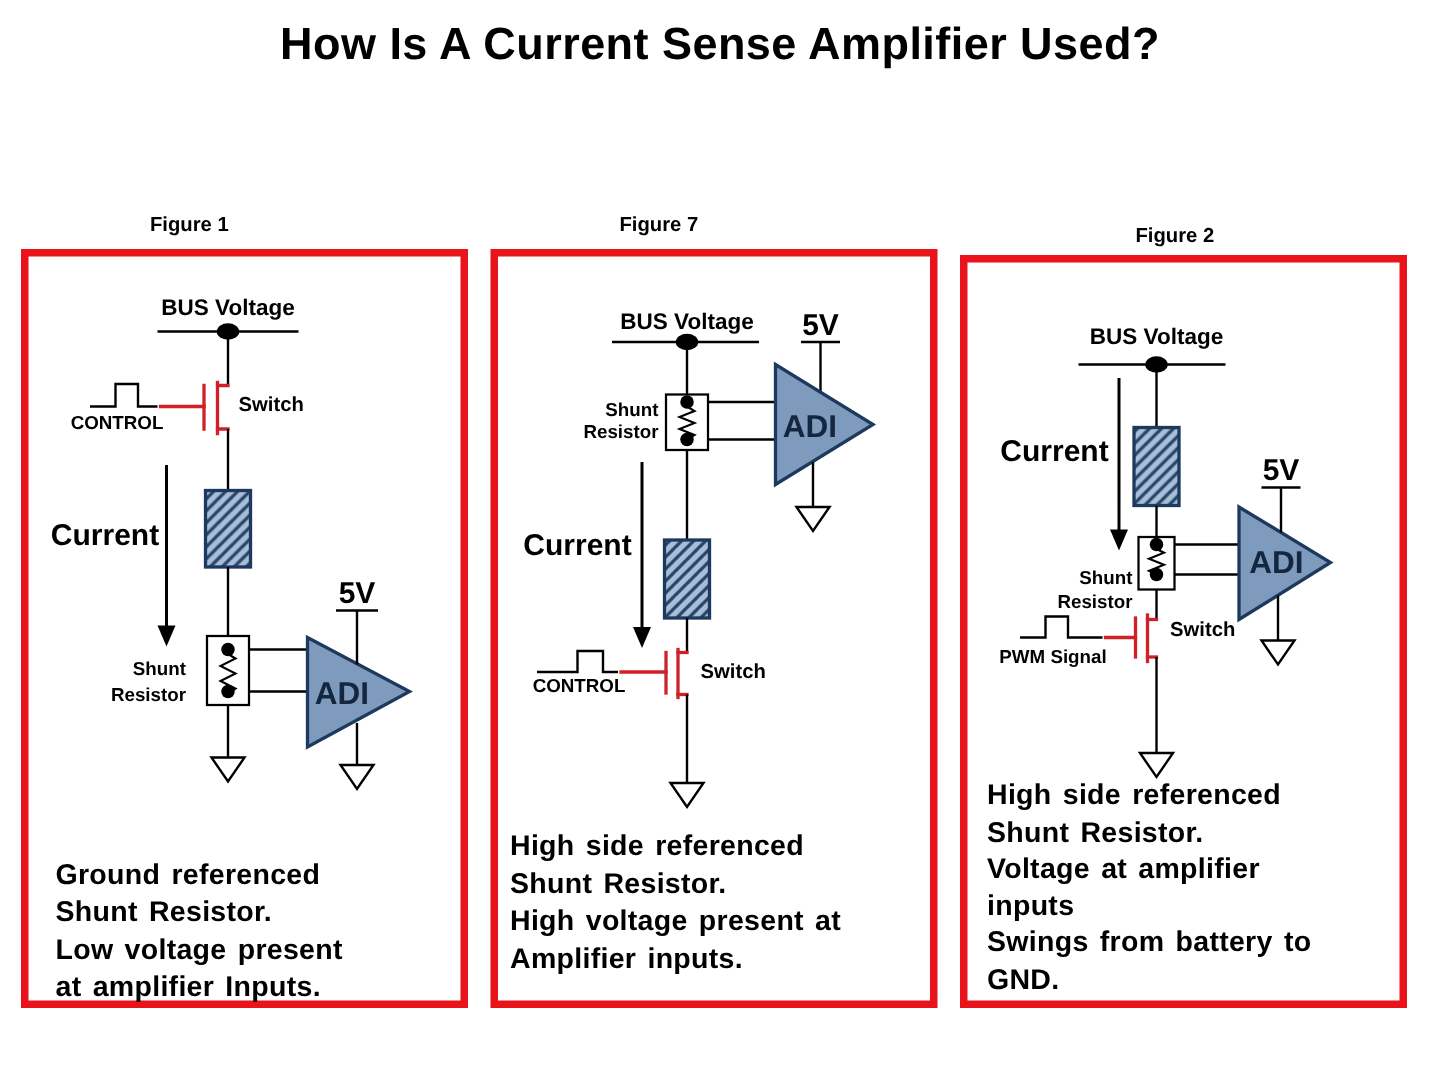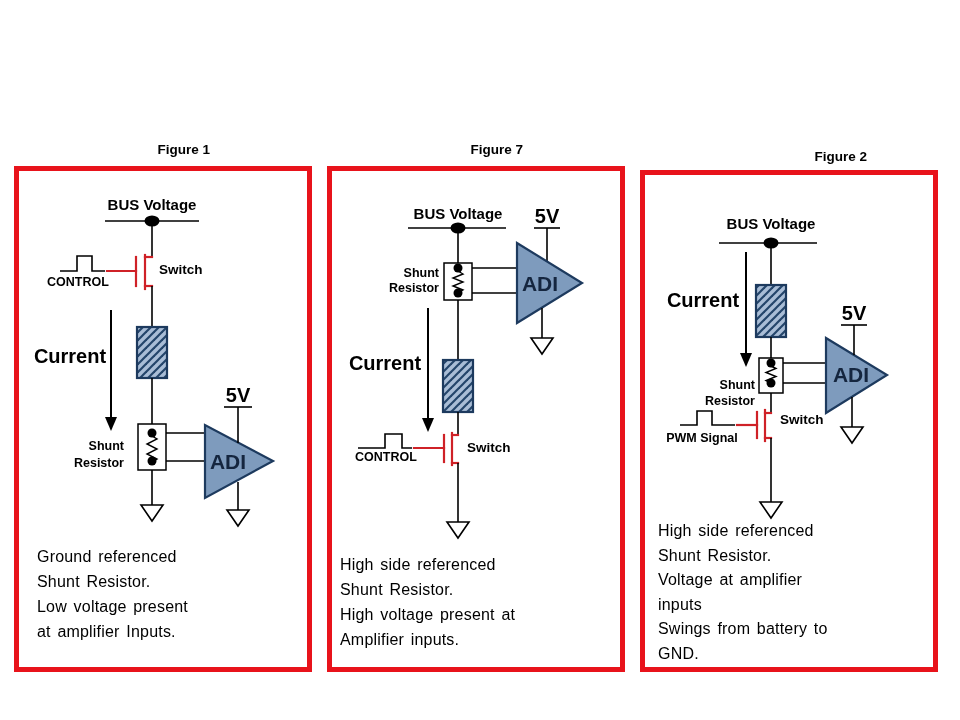--- a/index.html
+++ b/index.html
@@ -14,34 +14,34 @@
   html,body{margin:0;padding:0;}
   body{
     width:960px;height:720px;background:#fff;position:relative;overflow:hidden;
     font-family:"Liberation Sans",sans-serif;color:#000;
   }
   .slide{position:absolute;inset:0;}
   .title{
     position:absolute;top:13px;left:0;width:960px;margin:0;text-align:center;
     font-size:30px;font-weight:bold;letter-spacing:.3px;
   }
-  .fig-label{position:absolute;width:110px;text-align:right;font-size:13.5px;font-weight:bold;}
+  .fig-label{position:absolute;width:110px;text-align:left;font-size:13.5px;font-weight:bold;}
   #fl1{left:100px;top:142px}
   #fl2{left:413px;top:142px}
   #fl3{left:757px;top:149px}
   .fig-box{position:absolute;border:5px solid var(--red);box-sizing:border-box;background:#fff;}
   #fb1{left:14px;top:166px;width:298px;height:506px}
   #fb2{left:327px;top:166px;width:298px;height:506px}
   #fb3{left:640px;top:170px;width:298px;height:502px}
   .fig-box svg{position:absolute;left:0;top:0;display:block;}
   .caption{
-    position:absolute;font-weight:normal;font-size:16px;line-height:25px;
+    position:absolute;font-weight:bold;font-size:19px;line-height:25px;
     white-space:pre-line;word-spacing:2px;letter-spacing:.2px;
   }
-  #cap1{left:18px;top:373px}
+  #cap1{left:18px;top:400px}
   #cap2{left:8px;top:381px}
   #cap3{left:13px;top:344px;line-height:24.5px}
   
   .w{stroke:#000;stroke-width:1.6;fill:none}
   .aw{stroke:#000;stroke-width:2;fill:none}
   .ah{fill:#000;stroke:none}
   .red{stroke:var(--mred);stroke-width:2.2;fill:none;stroke-linecap:square}
   .dot{fill:#000;stroke:none}
   .amp{fill:var(--ampfill);stroke:var(--ampstroke);stroke-width:2.2;stroke-linejoin:miter}
   .rfill{fill:var(--resfill);stroke:none}
@@ -55,20 +55,21 @@
   .t13{font-size:13.5px}
   .t15{font-size:15px}
   .t20{font-size:20px}
   .tadi{font-size:21px;fill:var(--adi)}
 </style>
 </head>
 <body>
 
 <div class="slide">
 
+  <h1 class="title">How Is A Current Sense Amplifier Used?</h1>
 
   <div class="fig-label" id="fl1">Figure 1</div>
   <div class="fig-label" id="fl2">Figure 7</div>
   <div class="fig-label" id="fl3">Figure 2</div>
 
   <div class="fig-box" id="fb1">
     <svg width="288" height="380" viewBox="0 0 288 380">
       <defs>
         <pattern id="h1" width="8" height="8" patternUnits="userSpaceOnUse">
           <line class="hl" x1="0" y1="8" x2="8" y2="0"></line>

